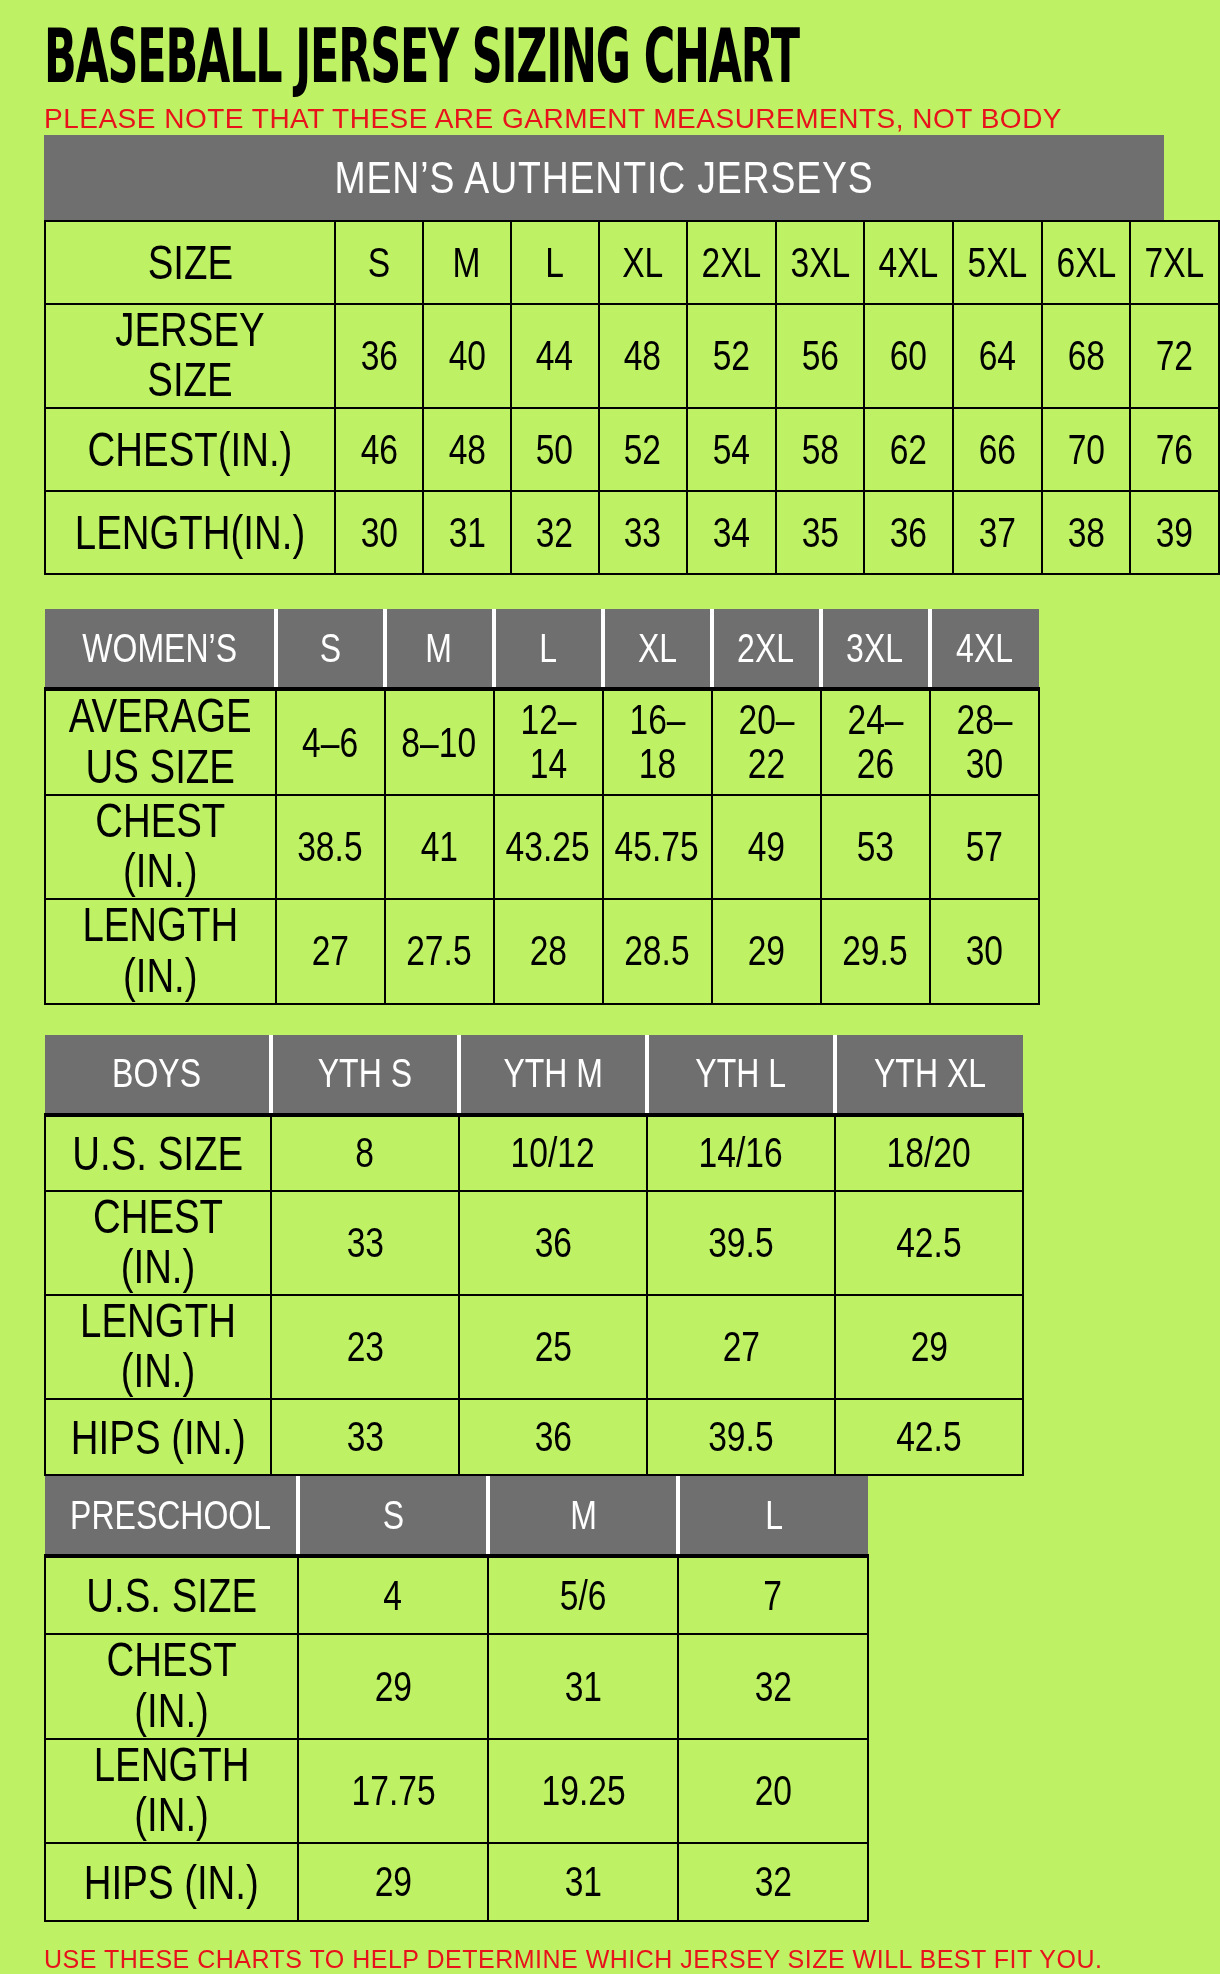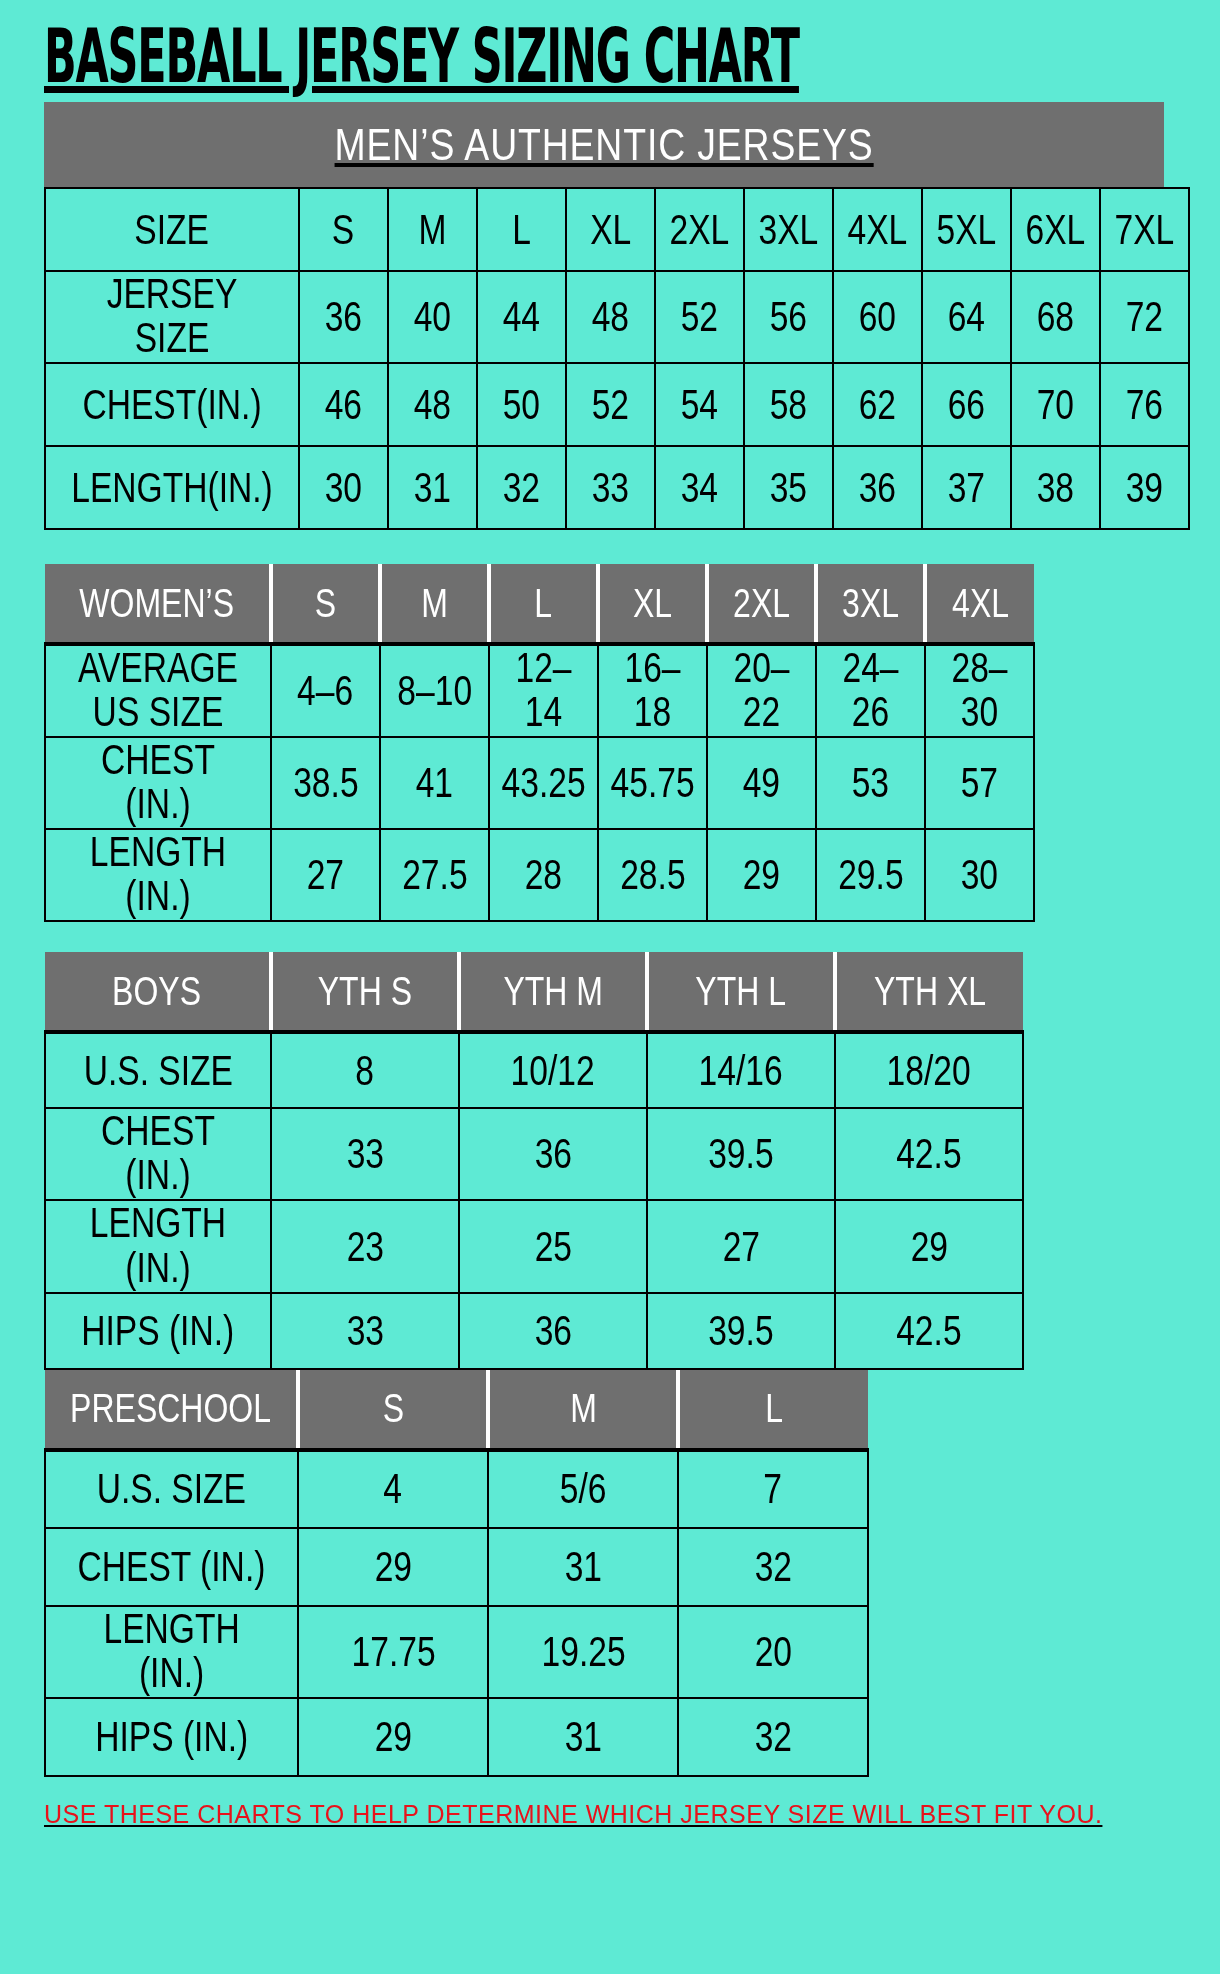--- a/index.html
+++ b/index.html
@@ -1,18 +1,18 @@
 <!DOCTYPE html>
 <html style="--gray: #6f6f6f; --red: #e8121b; --border: #000000; --header-text: #ffffff;"><head>
 <meta charset="utf-8">
 <style>
   html,body{margin:0;padding:0;background:#fff;}
   .page{
-    position:relative;width:1220px;height:1974px;overflow:hidden;background:#5eead4;
-    font-family:"Liberation Sans", sans-serif;color:#000;text-decoration:underline;
+    position:relative;width:1220px;height:1974px;overflow:hidden;background:#bef264;
+    font-family:"Liberation Sans", sans-serif;color:#000;
   }
   .content{padding-left:44px;}
 
   
   .title{
     margin:18px 0 0 0;height:76px;line-height:76px;
     font-size:74px;font-weight:bold;font-family:"DejaVu Sans","Liberation Sans",sans-serif;
     letter-spacing:-2px;white-space:nowrap;
     transform:scaleX(0.58);transform-origin:0 50%;
   }
@@ -36,21 +36,21 @@
     display:inline-block;color:var(--header-text,#ffffff);
     font-size:44px;letter-spacing:1px;transform:scaleX(0.85);white-space:nowrap;
   }
 
   
   table.size-table{border-collapse:collapse;table-layout:fixed;}
   table.size-table td, table.size-table th{
     padding:0;text-align:center;vertical-align:middle;overflow:hidden;
   }
   table.size-table tbody td{border:2px solid var(--border,#000);font-size:42px;}
-  table.size-table tbody td.label{font-size:42px;}
+  table.size-table tbody td.label{font-size:48px;}
   table.size-table thead th{
     background:var(--gray,#6f6f6f);color:var(--header-text,#ffffff);
     font-weight:normal;font-size:40px;
     border:none;border-left:4px solid #fff;border-bottom:4px solid var(--border,#000);
   }
   table.size-table thead th:first-child{border-left:none;}
   .sq{display:inline-block;transform:scaleX(0.8);white-space:pre-line;line-height:1.05;}
 
   
   .t-mens col.label-col{width:228px;} .t-mens col.data-col{width:89px;}
@@ -64,20 +64,21 @@
 </style>
 </head>
 <body>
 
 <div class="page">
   <div class="content">
 
     <h1 class="title">BASEBALL JERSEY SIZING CHART</h1>
 
     <div class="note">
+      <div>PLEASE NOTE THAT THESE ARE GARMENT MEASUREMENTS, NOT BODY</div>
     </div>
 
     <section class="tbl sec-mens">
       <div class="banner">
         <span class="banner-text">MEN’S AUTHENTIC JERSEYS</span>
       </div>
       <table class="size-table t-mens">
           <colgroup>
             <col class="label-col">
             <col class="data-col">

